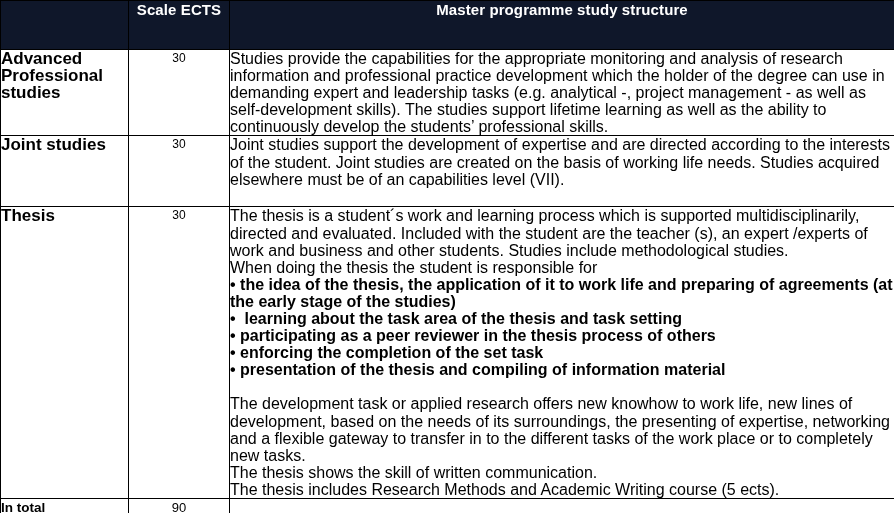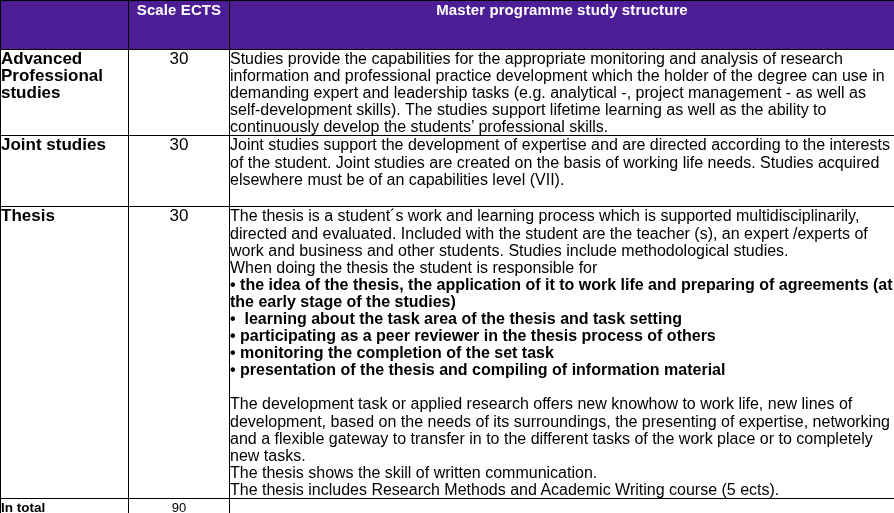--- a/index.html
+++ b/index.html
@@ -25,21 +25,21 @@
     border: 1px solid #000000;
     vertical-align: top;
     padding: 0;
   }
   col.c-name  { width: 128px; }
   col.c-ects  { width: 101px; }
   col.c-desc  { width: 665px; }
 
   
   .hdr-row th {
-    background: #4c1d95;
+    background: #0f172a;
     border-color: #339FB4;
     height: 48px;
     vertical-align: middle;
     color: #ffffff;
     font-size: 15px;
     font-weight: bold;
     letter-spacing: 0.1px;
   }
   .hdr-row th.hdr-blank {
     border-right: 1px solid #ffffff;
@@ -54,21 +54,21 @@
   }
 
   
   .cell-name {
     font-size: 17px;
     font-weight: bold;
     line-height: 17px;
     padding: 5px 0 0 8px;
   }
   .cell-ects {
-    font-size: 17px;
+    font-size: 12px;
     text-align: center;
     line-height: 17px;
     padding: 5px 0 0 0;
   }
   .cell-desc {
     font-size: 16px;
     line-height: 17.1px;
     padding: 5px 7px 4px 9px;
   }
   .cell-desc p {
@@ -146,21 +146,21 @@
     <tr class="row-thesis">
       <td class="cell-name">Thesis</td>
       <td class="cell-ects">30</td>
       <td class="cell-desc">
         <p>The thesis is a student´s work and learning process which is supported multidisciplinarily, directed and evaluated. Included with the student are the teacher (s), an expert /experts of work and business and other students. Studies include methodological studies.</p>
         <p>When doing the thesis the student is responsible for</p>
         <ul>
           <li>• the idea of the thesis, the application of it to work life and preparing of agreements (at the early stage of the studies)</li>
           <li>•  learning about the task area of the thesis and task setting</li>
           <li>• participating as a peer reviewer in the thesis process of others</li>
-          <li>• monitoring the completion of the set task</li>
+          <li>• enforcing the completion of the set task</li>
           <li>• presentation of the thesis and compiling of information material</li>
         </ul>
         <p class="spacer-before">The development task or applied research offers new knowhow to work life, new lines of development, based on the needs of its surroundings, the presenting of expertise, networking and a flexible gateway to transfer in to the different tasks of the work place or to completely new tasks.</p>
         <p>The thesis shows the skill of written communication.</p>
         <p>The thesis includes Research Methods and Academic Writing course (5 ects).</p>
       </td>
     </tr>
 
     <tr class="total-row">
       <td class="cell-name">In total</td>

